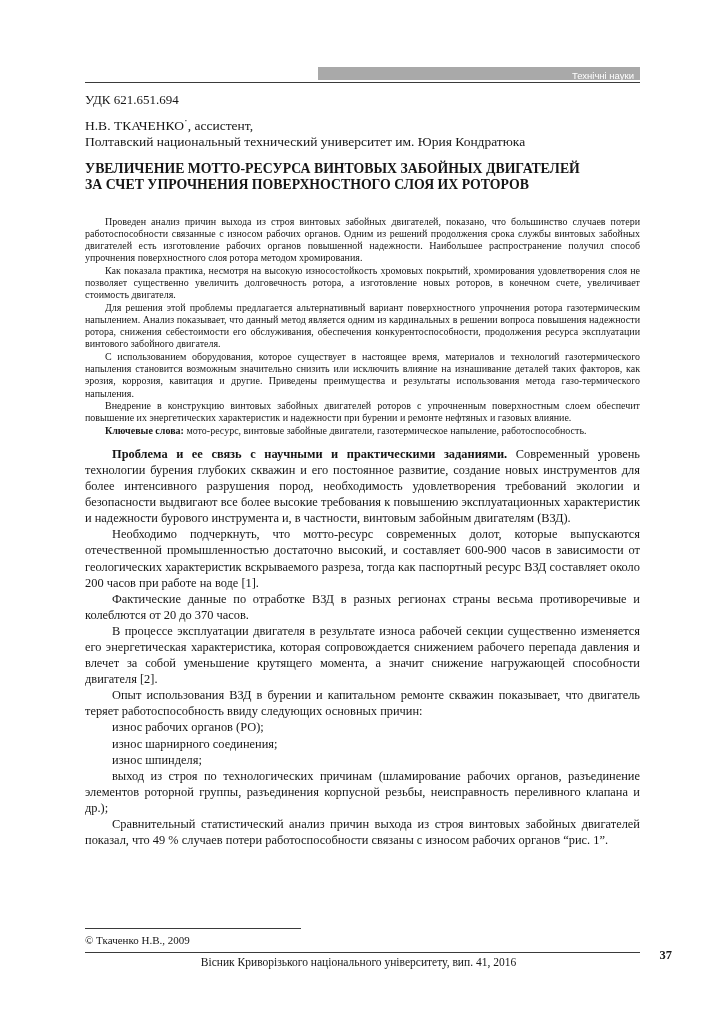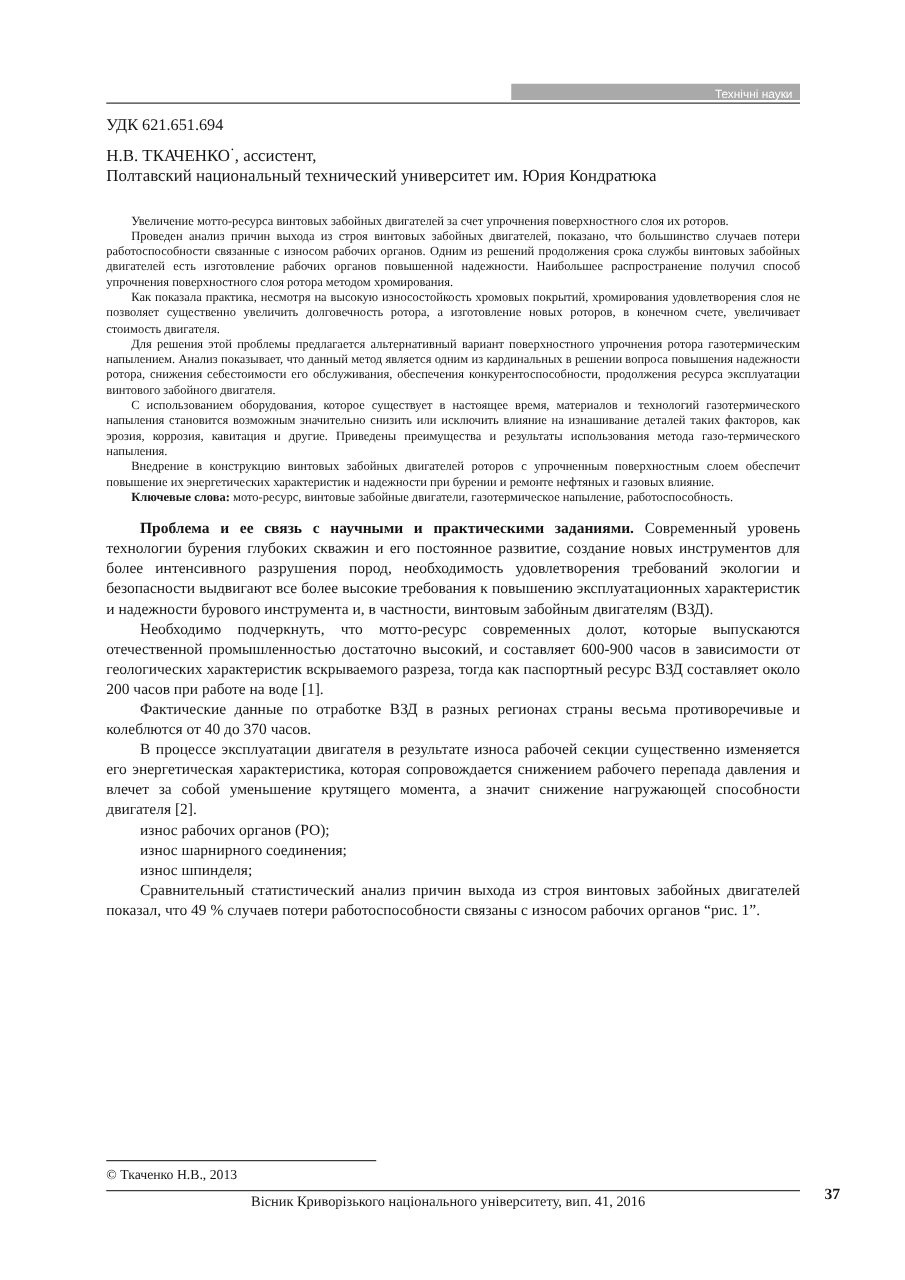--- a/index.html
+++ b/index.html
@@ -11,21 +11,21 @@
     font-family:"Liberation Serif", serif;
     color:#161616;
     overflow:hidden;
     margin:0 auto;
   }
   .content {
     padding:67px 84px 0 85px;
   }
   .section-bar {
     margin-left:auto;
-    width:231px; height:13px;
+    width:322px; height:13px;
     background:#a9a9a9;
     text-align:right;
     padding-right:6px;
     line-height:13px;
   }
   .section-bar span {
     font-family:"Liberation Sans", sans-serif;
     font-size:9.5px;
     color:#ffffff;
   }
@@ -81,42 +81,47 @@
     <div class="section-bar">
       <span>Технічні науки</span>
     </div>
     <div class="top-rule"></div>
 
     <div class="udc">УДК 621.651.694</div>
 
     <div class="author-line"><span>Н.В. ТКАЧЕНКО</span><sup>·</sup><span>, ассистент,</span></div>
     <div class="affiliation">Полтавский национальный технический университет им. Юрия Кондратюка</div>
 
+    <h1 class="title">
+      <span>УВЕЛИЧЕНИЕ МОТТО-РЕСУРСА ВИНТОВЫХ ЗАБОЙНЫХ ДВИГАТЕЛЕЙ</span>
+      <span>ЗА СЧЕТ УПРОЧНЕНИЯ ПОВЕРХНОСТНОГО СЛОЯ ИХ РОТОРОВ</span>
+    </h1>
 
     <div class="abstract">
-      <p>Увеличение мотто-ресурса винтовых забойных двигателей за счет упрочнения поверхностного слоя их роторов.</p>
       <p>Проведен анализ причин выхода из строя винтовых забойных двигателей, показано, что большинство случаев потери работоспособности связанные с износом рабочих органов. Одним из решений продолжения срока службы винтовых забойных двигателей есть изготовление рабочих органов повышенной надежности. Наибольшее распространение получил способ упрочнения поверхностного слоя ротора методом хромирования.</p>
       <p>Как показала практика, несмотря на высокую износостойкость хромовых покрытий, хромирования удовлетворения слоя не позволяет существенно увеличить долговечность ротора, а изготовление новых роторов, в конечном счете, увеличивает стоимость двигателя.</p>
       <p>Для решения этой проблемы предлагается альтернативный вариант поверхностного упрочнения ротора газотермическим напылением. Анализ показывает, что данный метод является одним из кардинальных в решении вопроса повышения надежности ротора, снижения себестоимости его обслуживания, обеспечения конкурентоспособности, продолжения ресурса эксплуатации винтового забойного двигателя.</p>
       <p>С использованием оборудования, которое существует в настоящее время, материалов и технологий газотермического напыления становится возможным значительно снизить или исключить влияние на изнашивание деталей таких факторов, как эрозия, коррозия, кавитация и другие. Приведены преимущества и результаты использования метода газо-термического напыления.</p>
       <p>Внедрение в конструкцию винтовых забойных двигателей роторов с упрочненным поверхностным слоем обеспечит повышение их энергетических характеристик и надежности при бурении и ремонте нефтяных и газовых влияние.</p>
       <p><span class="kw-label">Ключевые слова:</span><span> мото-ресурс, винтовые забойные двигатели, газотермическое напыление, работоспособность.</span></p>
     </div>
 
     <div class="body-text">
       <p><span class="lead-heading">Проблема и ее связь с научными и практическими заданиями.</span><span> Современный уровень технологии бурения глубоких скважин и его постоянное развитие, создание новых инструментов для более интенсивного разрушения пород, необходимость удовлетворения требований экологии и безопасности выдвигают все более высокие требования к повышению эксплуатационных характеристик и надежности бурового инструмента и, в частности, винтовым забойным двигателям (ВЗД).</span></p>
       <p>Необходимо подчеркнуть, что мотто-ресурс современных долот, которые выпускаются отечественной промышленностью достаточно высокий, и составляет 600-900 часов в зависимости от геологических характеристик вскрываемого разреза, тогда как паспортный ресурс ВЗД составляет около 200 часов при работе на воде [1].</p>
-      <p>Фактические данные по отработке ВЗД в разных регионах страны весьма противоречивые и колеблются от 40 до 370 часов.</p>
+      <p>Фактические данные по отработке ВЗД в разных регионах страны весьма противоречивые и колеблются от 20 до 370 часов.</p>
       <p>В процессе эксплуатации двигателя в результате износа рабочей секции существенно изменяется его энергетическая характеристика, которая сопровождается снижением рабочего перепада давления и влечет за собой уменьшение крутящего момента, а значит снижение нагружающей способности двигателя [2].</p>
+      <p>Опыт использования ВЗД в бурении и капитальном ремонте скважин показывает, что двигатель теряет работоспособность ввиду следующих основных причин:</p>
       <p>износ рабочих органов (РО);</p>
       <p>износ шарнирного соединения;</p>
       <p>износ шпинделя;</p>
+      <p>выход из строя по технологических причинам (шламирование рабочих органов, разъединение элементов роторной группы, разъединения корпусной резьбы, неисправность переливного клапана и др.);</p>
       <p>Сравнительный статистический анализ причин выхода из строя винтовых забойных двигателей показал, что 49 % случаев потери работоспособности связаны с износом рабочих органов “рис. 1”.</p>
     </div>
 
   </div>
 
   <div class="footnote-rule"></div>
-  <div class="copyright">© Ткаченко Н.В., 2013</div>
+  <div class="copyright">© Ткаченко Н.В., 2009</div>
   <div class="footer-rule"></div>
   <div class="journal-line">Вісник Криворізького національного університету, вип. 41, 2016</div>
   <div class="page-number">37</div>
 </div>
 
 </body></html>

